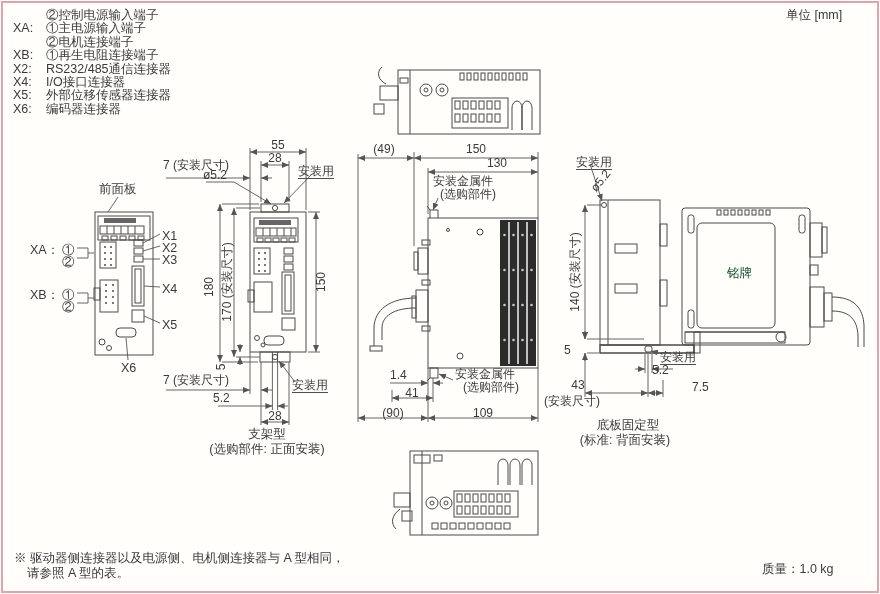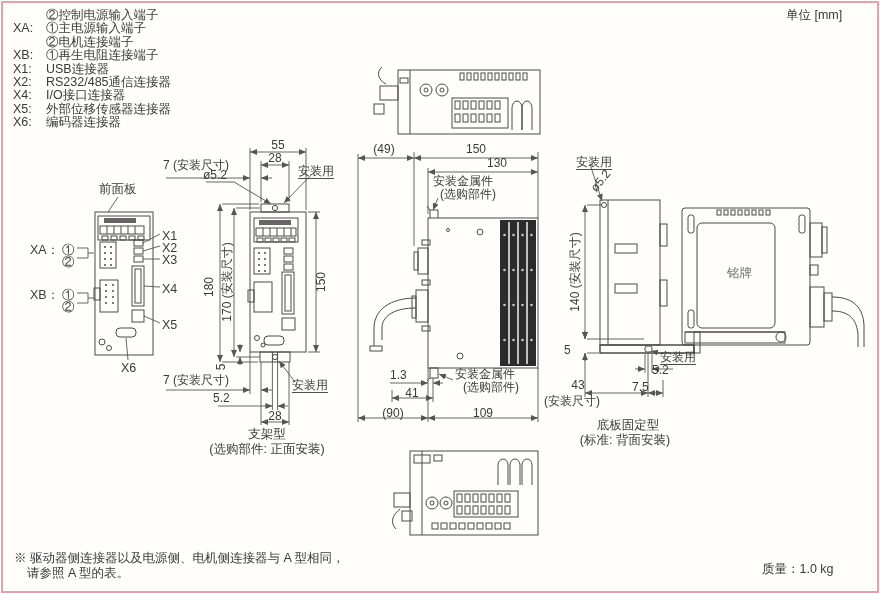--- a/index.html
+++ b/index.html
@@ -5,21 +5,21 @@
   *{margin:0;padding:0;box-sizing:border-box}
   html,body{width:880px;height:594px}
   body{position:relative;background:#fffefb;font-family:"Liberation Sans",sans-serif;color:#3a3a3a;overflow:hidden}
   .frame{position:absolute;inset:1px;border:2px solid #e2a3ad;pointer-events:none}
   .lbl{position:absolute;font-size:12px;line-height:1.1;white-space:nowrap;color:#3a3a3a;z-index:3}
   .md{font-size:12.5px}
   .c{transform:translateX(-50%)}
   .v{transform:translate(-50%,-50%) rotate(-90deg)}
   .r45{transform:translate(-50%,-50%) rotate(-52deg)}
   .u{border-bottom:1px solid #4d4d4d}
-  .blue{color:#737373}
+  .blue{color:#14532d}
   svg{position:absolute;overflow:visible;z-index:1}
   svg *{stroke:#4a4a4a;stroke-width:1;fill:none}
   svg .dim{stroke:#555;stroke-width:0.9}
   svg .dk{fill:#2b2b2b;stroke:none}
   svg .gray{fill:#666;stroke:none}
   svg .dot{fill:#4a4a4a;stroke:none}
   svg .rivet{fill:#c8c8c8;stroke:none}
   svg .wht{stroke:#e6e6e6;stroke-width:1.6}
   marker path{fill:#555;stroke:none}
   pattern path{stroke:#666;stroke-width:0.8}
@@ -41,24 +41,20 @@
       <span class="k">XA:</span>
       <span>①主电源输入端子</span>
     </div>
   <div class="row">
       <span class="k"></span>
       <span>②电机连接端子</span>
     </div>
   <div class="row">
       <span class="k">XB:</span>
       <span>①再生电阻连接端子</span>
-    </div>
-  <div class="row">
-      <span class="k">X1:</span>
-      <span>USB连接器</span>
     </div>
   <div class="row">
       <span class="k">X2:</span>
       <span>RS232/485通信连接器</span>
     </div>
   <div class="row">
       <span class="k">X4:</span>
       <span>I/O接口连接器</span>
     </div>
   <div class="row">
@@ -338,21 +334,21 @@
   <line class="dim" x1="28" y1="278" x2="98" y2="278" marker-start="url(#m4)" marker-end="url(#m4)"></line>
   <line class="dim" x1="98" y1="278" x2="208" y2="278" marker-start="url(#m4)" marker-end="url(#m4)"></line>
 </svg>
 <span class="lbl c" style="left:384px;top:143px">(49)</span>
 <span class="lbl c" style="left:476px;top:143px">150</span>
 <span class="lbl c" style="left:497px;top:157px">130</span>
 <span class="lbl" style="left:433px;top:175px">安装金属件</span>
 <span class="lbl" style="left:440px;top:188px">(选购部件)</span>
 <span class="lbl" style="left:455px;top:368px">安装金属件</span>
 <span class="lbl" style="left:463px;top:381px">(选购部件)</span>
-<span class="lbl" style="left:390px;top:369px">1.3</span>
+<span class="lbl" style="left:390px;top:369px">1.4</span>
 <span class="lbl c" style="left:412px;top:387px">41</span>
 <span class="lbl c" style="left:393px;top:407px">(90)</span>
 <span class="lbl c" style="left:483px;top:407px">109</span>
 
 <svg style="left:545px;top:140px" width="180" height="320" viewBox="0 0 180 320">
   <defs>
     <marker id="m5" markerWidth="8" markerHeight="8" refX="7" refY="3" orient="auto-start-reverse" markerUnits="userSpaceOnUse">
         <path d="M0,0L7,3L0,6Z"></path>
       </marker>
     <pattern id="h5" width="6" height="6" patternUnits="userSpaceOnUse">
@@ -388,21 +384,21 @@
   <line class="dim" x1="90" y1="229" x2="100" y2="229" marker-end="url(#m5)"></line>
   <line class="dim" x1="128" y1="229" x2="107" y2="229" marker-end="url(#m5)"></line>
   <line class="dim" x1="118" y1="214" x2="106" y2="211" marker-end="url(#m5)"></line>
 </svg>
 <span class="lbl u" style="left:576px;top:156px">安装用</span>
 <span class="lbl r45" style="left:601px;top:181px">ø5.2</span>
 <span class="lbl v" style="left:576px;top:272px">140 (安装尺寸)</span>
 <span class="lbl" style="left:564px;top:344px">5</span>
 <span class="lbl u" style="left:660px;top:351px">安装用</span>
 <span class="lbl" style="left:652px;top:364px">5.2</span>
-<span class="lbl" style="left:632px;top:381px">7.5</span>
+<span class="lbl" style="left:692px;top:381px">7.5</span>
 <span class="lbl c" style="left:578px;top:379px">43</span>
 <span class="lbl" style="left:544px;top:395px">(安装尺寸)</span>
 <span class="lbl md c" style="left:628px;top:419px">底板固定型</span>
 <span class="lbl md c" style="left:625px;top:434px">(标准: 背面安装)</span>
 
 <svg style="left:665px;top:195px" width="210" height="175" viewBox="0 0 210 175">
   <defs>
       <pattern id="h6" width="6" height="6" patternUnits="userSpaceOnUse">
         <path d="M0,6 L6,0"></path>
       </pattern>

